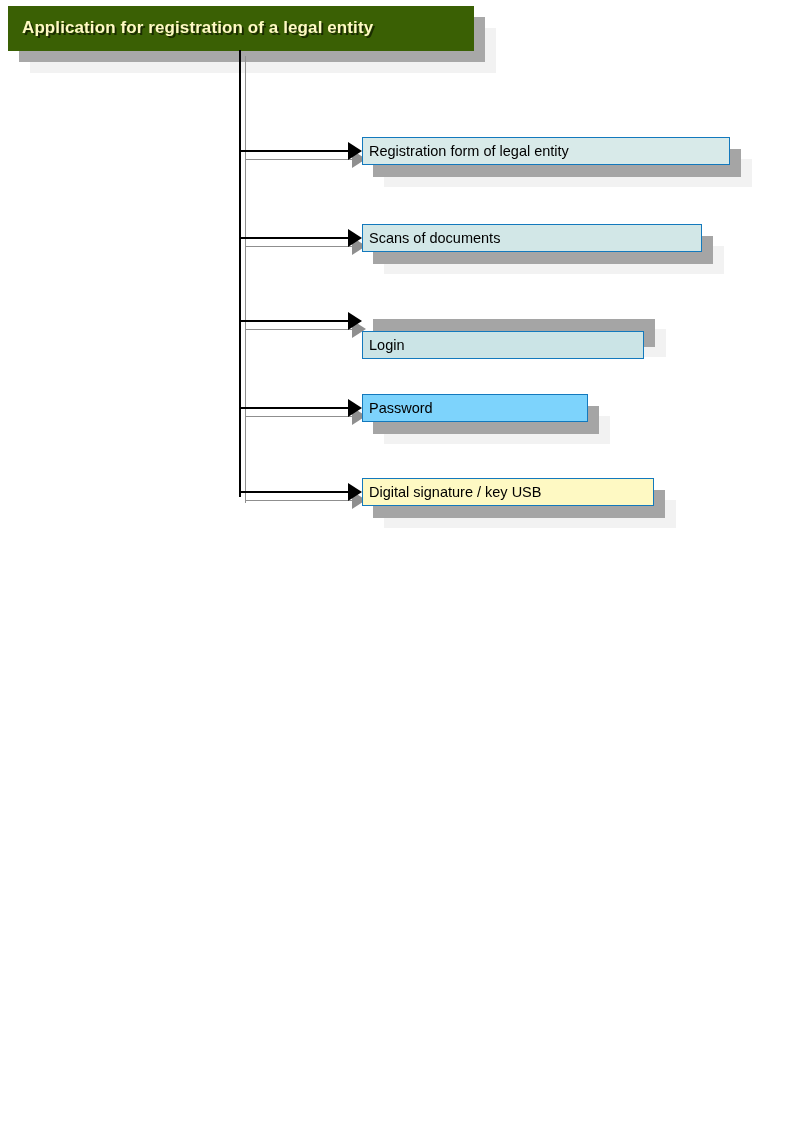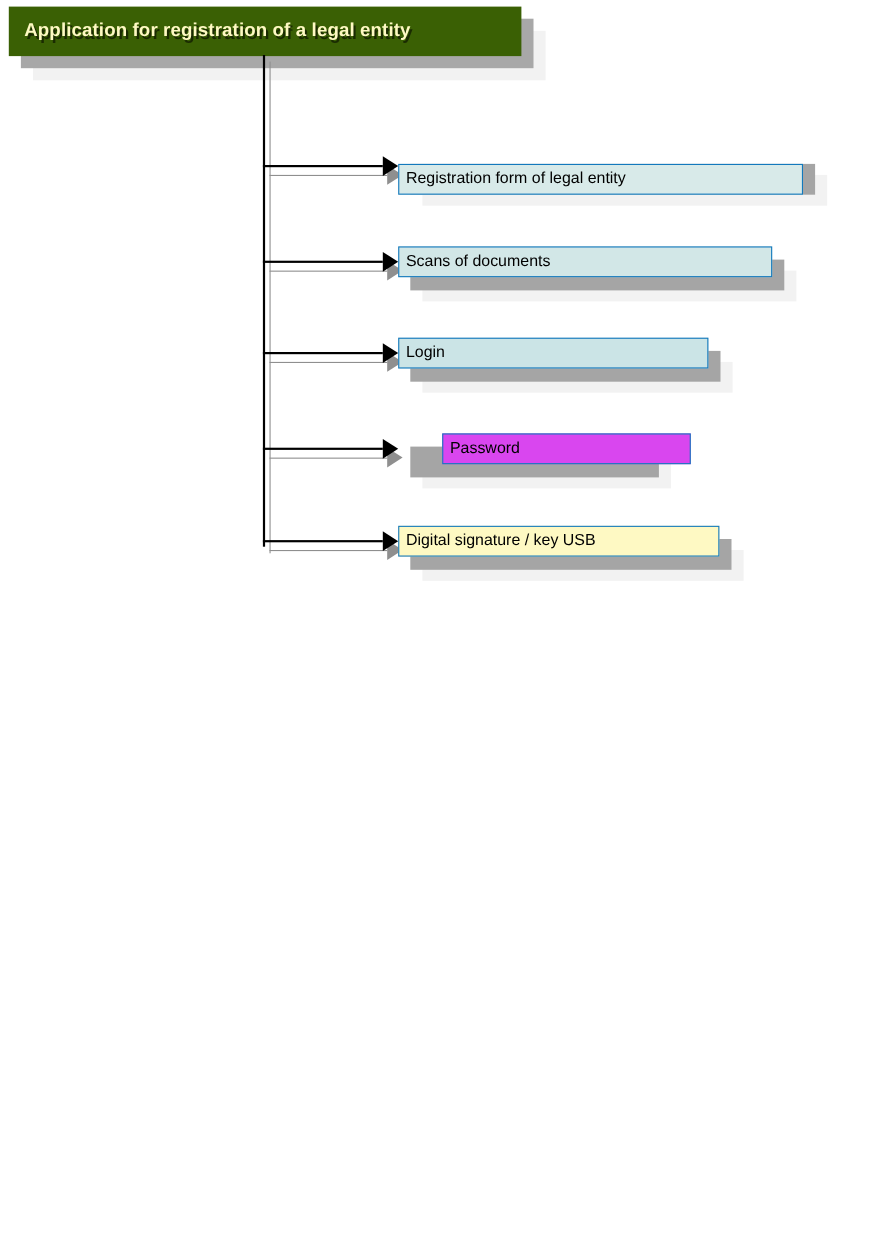--- a/index.html
+++ b/index.html
@@ -190,42 +190,42 @@
       <div class="arrow" style="left: 348px; top: 399px;"></div>
       <div class="branch-shadow" style="top: 500px; width: 107px;"></div>
       <div class="arrow-shadow" style="left: 352px; top: 491px;"></div>
       <div class="branch" style="top: 491px; width: 109px;"></div>
       <div class="arrow" style="left: 348px; top: 483px;"></div>
     </div>
   <div id="nodes">
       <div class="node" style="left: 362px; top: 137px; width: 368px; height: 28px;">
         <div class="node-shadow-outer"></div>
         <div class="node-shadow-inner"></div>
-        <div class="node-box" style="background: rgb(216, 234, 233); border-color: rgb(19, 121, 189); margin-top: 12px;">
+        <div class="node-box" style="background: rgb(216, 234, 233); border-color: rgb(19, 121, 189);">
           <span class="node-label">Registration form of legal entity</span>
         </div>
       </div>
       <div class="node" style="left: 362px; top: 224px; width: 340px; height: 28px;">
         <div class="node-shadow-outer"></div>
         <div class="node-shadow-inner"></div>
         <div class="node-box" style="background: rgb(210, 231, 231); border-color: rgb(19, 121, 189); padding-left: 37px;">
           <span class="node-label">Scans of documents</span>
         </div>
       </div>
       <div class="node" style="left: 362px; top: 307px; width: 282px; height: 28px;">
         <div class="node-shadow-outer"></div>
         <div class="node-shadow-inner"></div>
-        <div class="node-box" style="background: rgb(203, 228, 230); border-color: rgb(19, 121, 189);">
+        <div class="node-box" style="background: rgb(203, 228, 230); border-color: rgb(19, 121, 189); margin-top: 24px;">
           <span class="node-label">Login</span>
         </div>
       </div>
       <div class="node" style="left: 362px; top: 394px; width: 226px; height: 28px;">
         <div class="node-shadow-outer"></div>
         <div class="node-shadow-inner"></div>
-        <div class="node-box" style="background: #d946ef; border-color: rgb(19, 121, 189); margin-left: 40px;">
+        <div class="node-box" style="background: #7dd3fc; border-color: rgb(19, 121, 189);">
           <span class="node-label">Password</span>
         </div>
       </div>
       <div class="node" style="left: 362px; top: 478px; width: 292px; height: 28px;">
         <div class="node-shadow-outer"></div>
         <div class="node-shadow-inner"></div>
         <div class="node-box" style="background: #fef9c3; border-color: rgb(19, 121, 189);">
           <span class="node-label">Digital signature / key USB</span>
         </div>
       </div>

